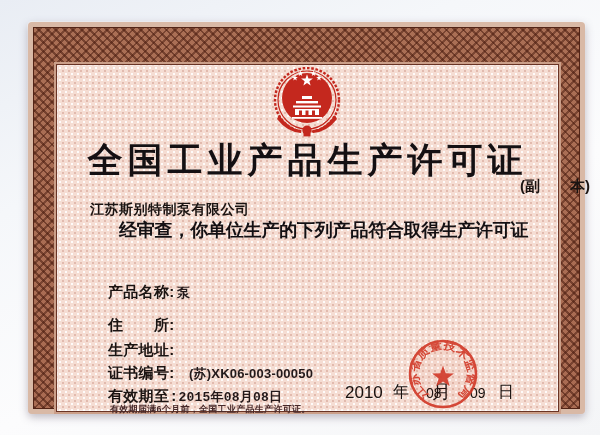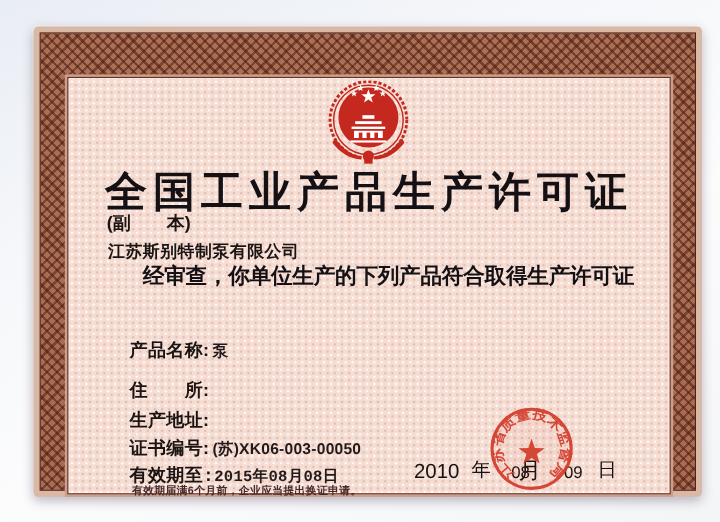--- a/index.html
+++ b/index.html
@@ -44,21 +44,21 @@
     margin-top:14px;
   }
   .emblem{position:absolute;left:212px;top:2px;}
   .title{
     position:absolute;left:0;top:72px;width:100%;
     text-align:center;font-size:35px;font-weight:800;letter-spacing:5px;
     color:#141013;white-space:nowrap;
   }
   .subtitle{
     position:absolute;left:0;top:112px;width:100%;
-    text-align:left;font-size:15px;font-weight:700;color:#1b1412;padding-left:32px;
+    text-align:right;font-size:15px;font-weight:700;color:#1b1412;padding-left:32px;
   }
   .company{
     position:absolute;left:33px;top:136px;
     font-size:14px;font-weight:700;color:#1b1412;letter-spacing:.5px;
   }
   .body1{
     position:absolute;left:10px;top:153px;width:485px;
     font-size:18px;font-weight:800;color:#141013;
     text-indent:52px;white-space:nowrap;letter-spacing:-0.2px;
   }
@@ -68,21 +68,21 @@
   }
   .rows{position:absolute;left:51px;top:218px;width:400px;}
   .row{position:absolute;display:flex;align-items:baseline;white-space:nowrap;}
   .row .lbl{
     font-size:15px;font-weight:800;color:#1b1412;min-width:69px;letter-spacing:.3px;
   }
   .row .val{font-size:13px;font-weight:700;color:#23191a;letter-spacing:.2px;}
   .row-product{top:0;}
   .row-address{top:33px;}
   .row-prod-address{top:58px;}
-  .row-cert-no{top:81px;}
+  .row-cert-no{top:81px;gap:12px;}
   .row-valid{top:104px;font-family:Liberation Mono, monospace;}
   .row-prod-address .val{font-size:12px;}
   .val-note{font-size:10.5px;font-weight:700;}
   .footnote{
     position:absolute;left:53px;top:338px;
     font-size:9px;font-weight:700;color:#46292a;letter-spacing:.3px;
   }
   .date-part{position:absolute;color:#17110f;font-weight:400;white-space:nowrap;text-align:center;}
   .d-year{left:288px;top:318px;font-size:17px;}
   .d-year-u{left:336px;top:317px;font-size:16px;}
@@ -154,21 +154,21 @@
           <div class="row row-cert-no">
             <span class="lbl">证书编号:</span>
             <span class="val">(苏)XK06-003-00050</span>
           </div>
           <div class="row row-valid">
             <span class="lbl">有效期至:</span>
             <span class="val">2015年08月08日</span>
           </div>
         </div>
 
-        <div class="footnote">有效期届满6个月前，企业应当提出换证申请。</div>
+        <div class="footnote">有效期届满6个月前，全国工业产品生产许可证。</div>
 
         <span class="date-part d-year">2010</span>
         <span class="date-part d-year-u">年</span>
         <span class="date-part d-month">08</span>
         <span class="date-part d-month-u">月</span>
         <span class="date-part d-day">09</span>
         <span class="date-part d-day-u">日</span>
 
         <svg class="seal" width="104" height="104" viewBox="0 0 104 104">
           <defs>

